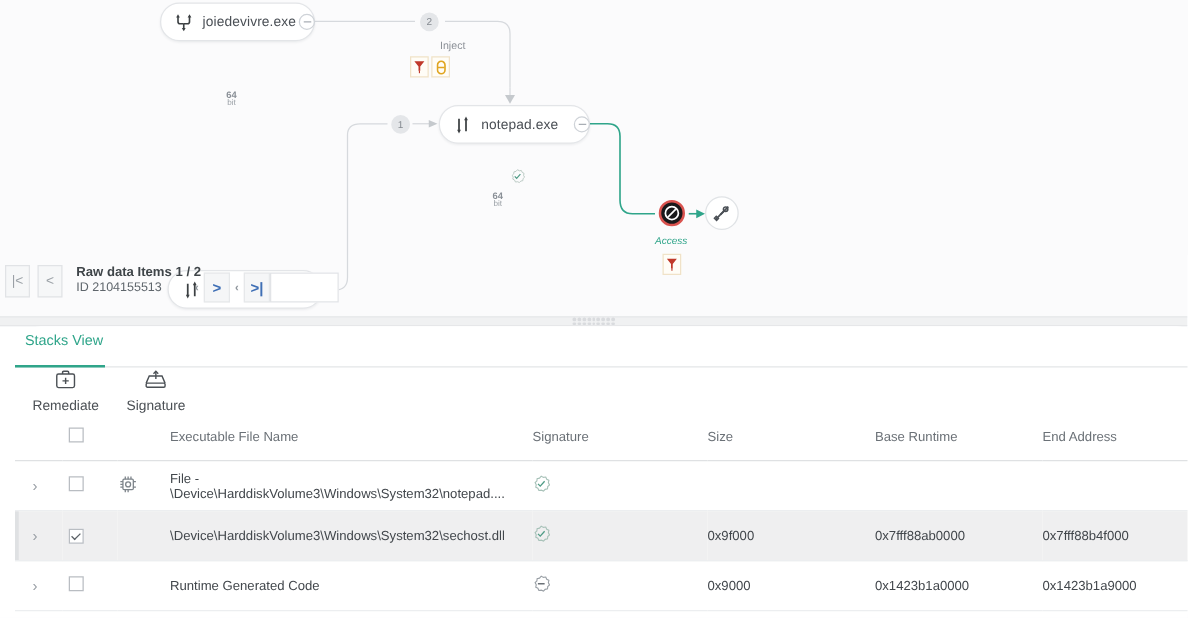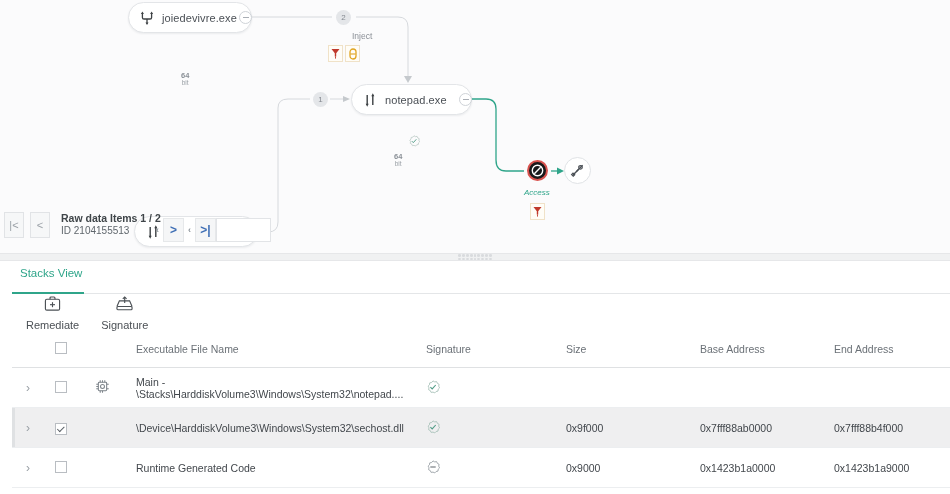--- a/index.html
+++ b/index.html
@@ -397,21 +397,21 @@
       <thead>
         <tr>
           <th></th>
           <th>
             <span class="cbx"></span>
           </th>
           <th></th>
           <th>Executable File Name</th>
           <th>Signature</th>
           <th>Size</th>
-          <th>Base Address</th>
+          <th>Base Runtime</th>
           <th>End Address</th>
         </tr>
       </thead>
       <tbody>
 
         <tr>
           <td>
             <span class="chev">›</span>
           </td>
           <td>
@@ -428,21 +428,21 @@
                 <line x1="6.6" y1="13.4" x2="6.6" y2="15.6"></line>
                   <line x1="9" y1="13.4" x2="9" y2="15.6"></line>
                 <line x1="4.6" y1="6.6" x2="2.4" y2="6.6"></line>
                   <line x1="4.6" y1="9" x2="2.4" y2="9"></line>
                 <line x1="4.6" y1="11.4" x2="2.4" y2="11.4"></line>
                 <line x1="13.4" y1="6.6" x2="15.6" y2="6.6"></line>
                   <line x1="13.4" y1="11.4" x2="15.6" y2="11.4"></line>
               </g>
             </svg>
           </td>
-          <td>Main - \Stacks\HarddiskVolume3\Windows\System32\notepad....</td>
+          <td>File - \Device\HarddiskVolume3\Windows\System32\notepad....</td>
           <td>
             <svg width="14" height="14" viewBox="0 0 14 14">
               <path d="M7 .9 l1.7 1 1.9-.3 .8 1.8 1.7 .9 -.4 1.9 .9 1.7 -1.4 1.3 -.2 1.9 -1.9 .4 -1.3 1.4 -1.8-.8 -1.9 .3 -.8-1.8 -1.7-.9 .4-1.9 -.9-1.7 1.4-1.3 .2-1.9 1.9-.4z" fill="none" stroke="#a8c2b9" stroke-width=".9"></path>
               <path d="M4.4 7.1 L6.2 8.9 L9.7 5" fill="none" stroke="#4f9c86" stroke-width="1.1"></path>
             </svg>
           </td>
           <td></td>
           <td></td>
           <td></td>
         </tr>

